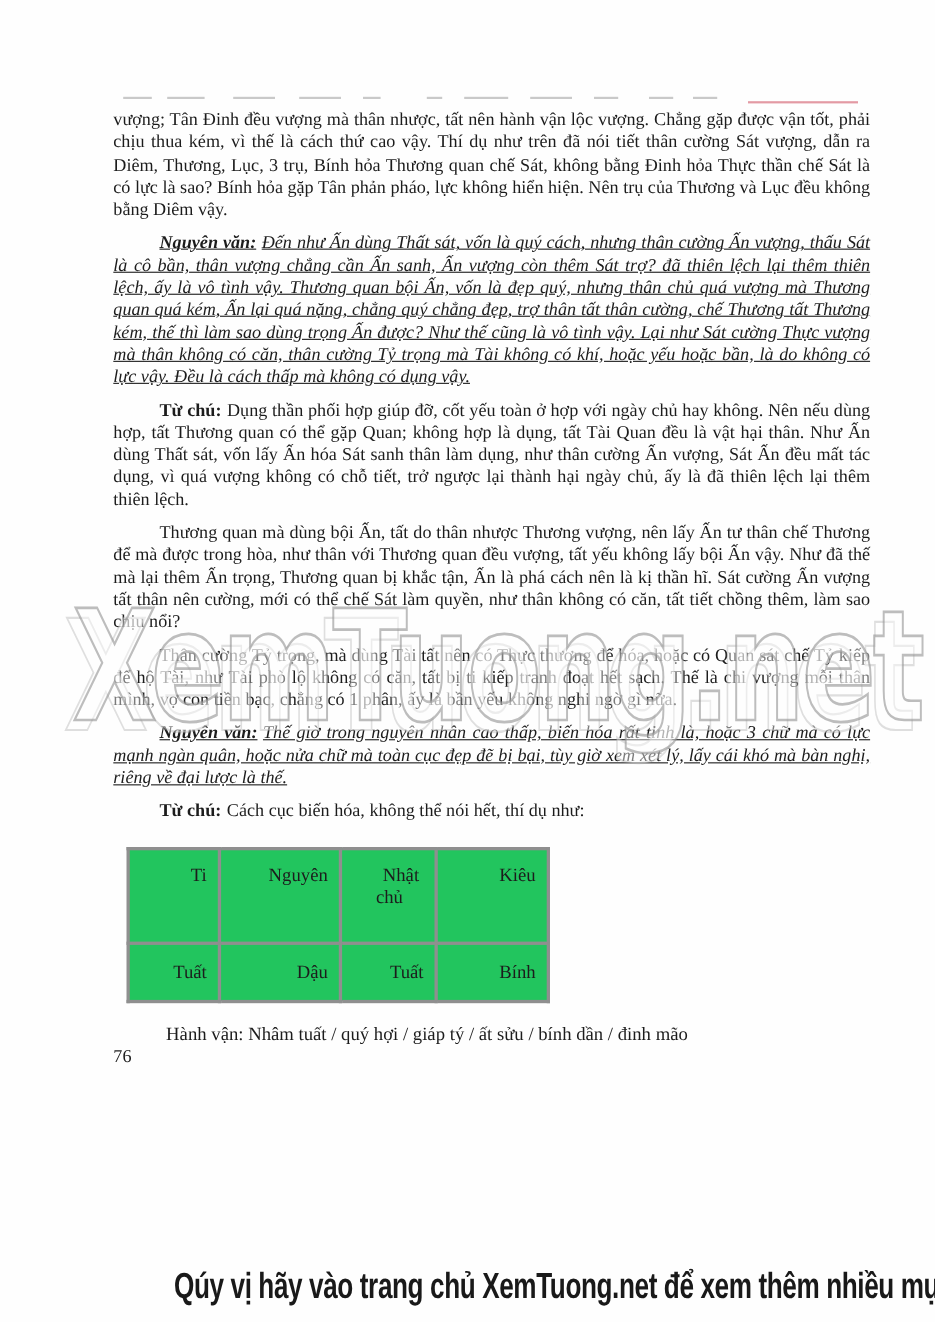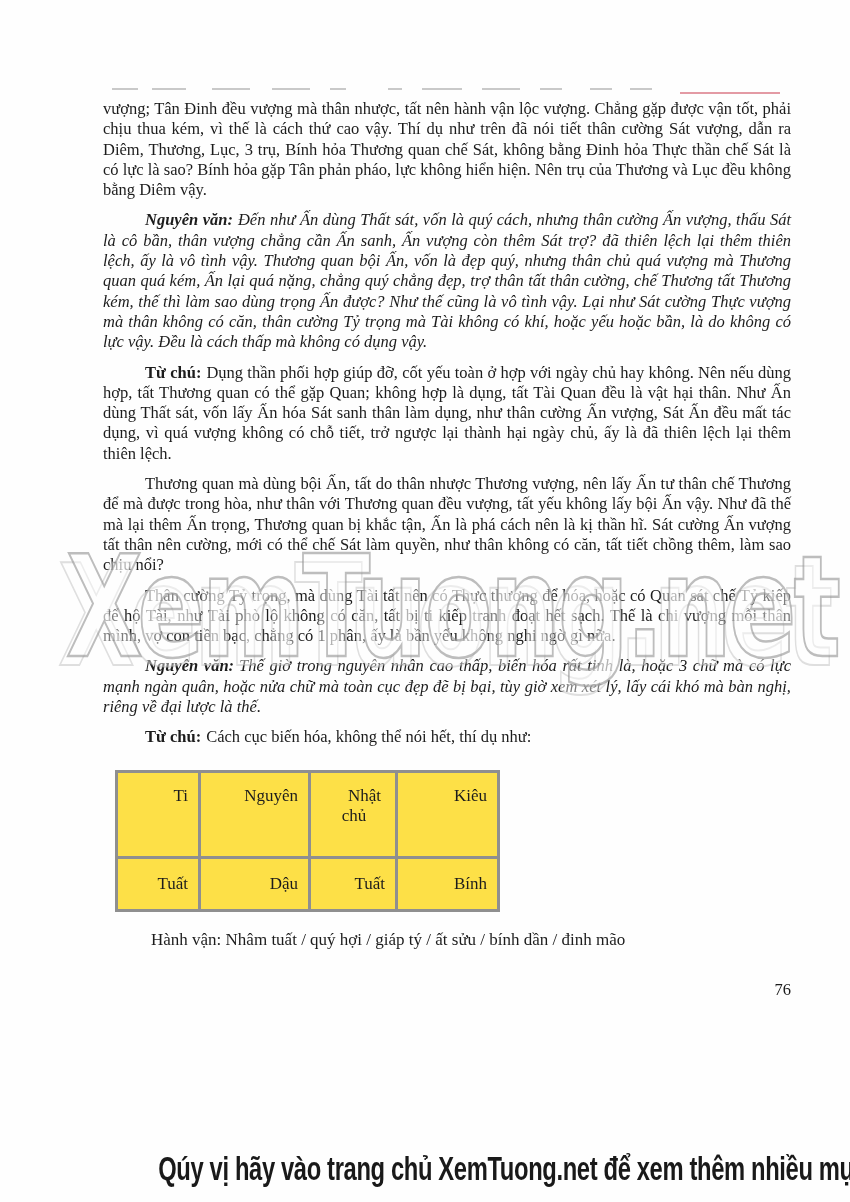--- a/index.html
+++ b/index.html
@@ -12,41 +12,41 @@
   
   .scan-artifacts{position:absolute;top:0;left:0;width:850px;height:100px;}
   .dash{position:absolute;top:88px;height:2px;background:#c9c9c9;}
   .redline{position:absolute;top:92px;left:680px;width:100px;height:2px;background:#e39aa4;}
 
   
   .content{position:absolute;left:103px;top:99px;width:688px;}
   p.para{margin:0;font-size:16.5px;line-height:20.3px;text-align:justify;}
   p.para + p.para{margin-top:10px;}
   .indent{text-indent:42px;}
-  .italic{font-style:italic;}
+  .italic{font-style:italic;text-decoration:underline;}
   .plabel{font-weight:bold;margin-right:5px;}
 
   
   table.grid{border-collapse:collapse;margin:22px 0 0 12px;table-layout:fixed;}
   table.grid td{
     border:3px solid #8f8f8f;font-size:17px;text-align:right;
-    padding:0 10px 0 0;vertical-align:middle;background:#fde047;
+    padding:0 10px 0 0;vertical-align:middle;background:#22c55e;
   }
   tr.r1 td{height:70px;vertical-align:top;padding-top:13px;}
   tr.r2 td{height:50px;}
   tr.r3 td{height:50px;}
   td.c-center{text-align:center;padding-right:0;}
   td.pr-lg{padding-right:26px;}
   td.b{font-weight:bold;}
   td.nhatchu{padding:13px 0 0 0;}
   .nc-l1{display:block;text-align:right;padding-right:4px;}
   .nc-l2{display:block;text-align:center;padding-left:12px;}
 
   .hanhvan{margin:18px 0 0 0;font-size:17px;line-height:20.3px;text-indent:48px;}
-  .pagenum{margin-top:30px;text-align:right;font-size:16.5px;}
+  .pagenum{text-align:left;font-size:16.5px;}
 
   
   .watermark{
     position:absolute;white-space:nowrap;pointer-events:none;z-index:6;
     font-family:"DejaVu Sans", sans-serif;font-weight:bold;font-size:140px;line-height:140px;
     letter-spacing:-4px;transform:scaleX(0.71);transform-origin:left top;
     color:rgba(255,255,255,0.42);
   }
   .wm-main{left:66px;top:538px;-webkit-text-stroke:2.5px rgba(145,145,145,0.60);}
   .wm-echo{left:58px;top:547px;-webkit-text-stroke:2px rgba(175,175,175,0.40);}

